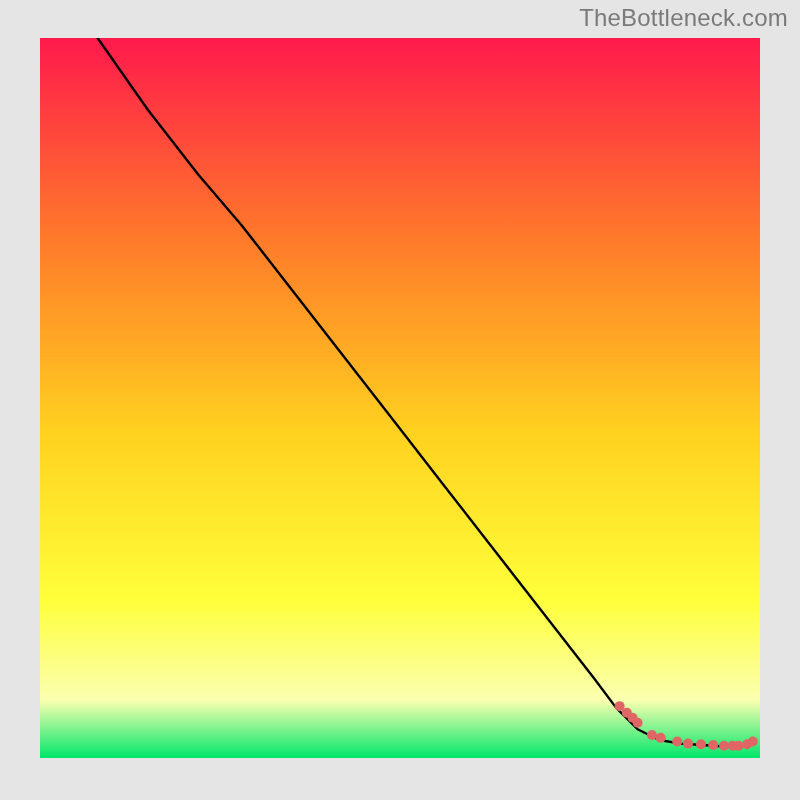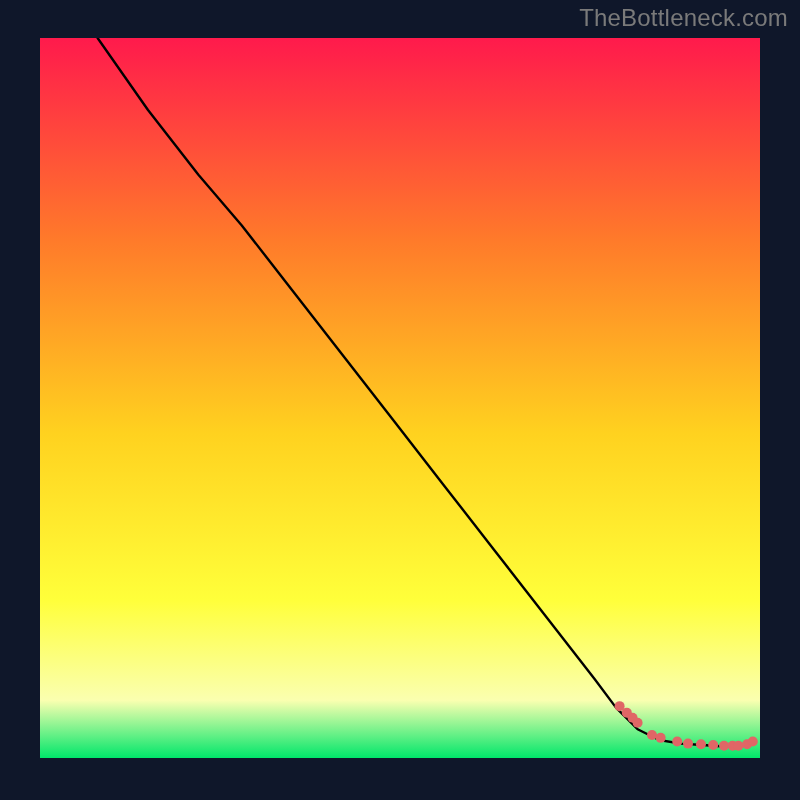--- a/index.html
+++ b/index.html
@@ -8,21 +8,21 @@
     width: 800px;
     height: 800px;
     background: #000;
     overflow: hidden;
     font-family: Arial, Helvetica, sans-serif;
   }
   .frame {
     position: relative;
     width: 800px;
     height: 800px;
-    background: #0f172a;
+    background: #e5e5e5;
   }
   .watermark {
     position: absolute;
     top: 4px;
     right: 12px;
     color: #7a7a7a;
     font-size: 24px;
     font-weight: 500;
     letter-spacing: 0.2px;
     user-select: none;

